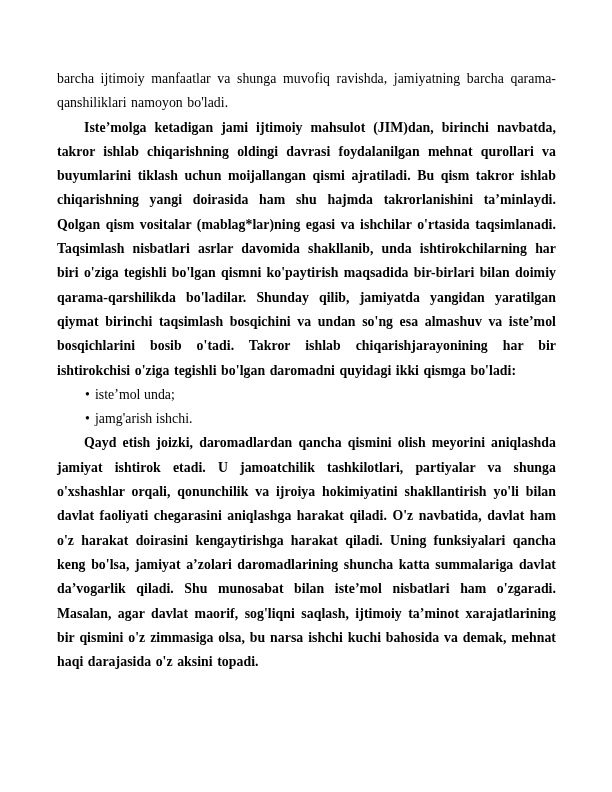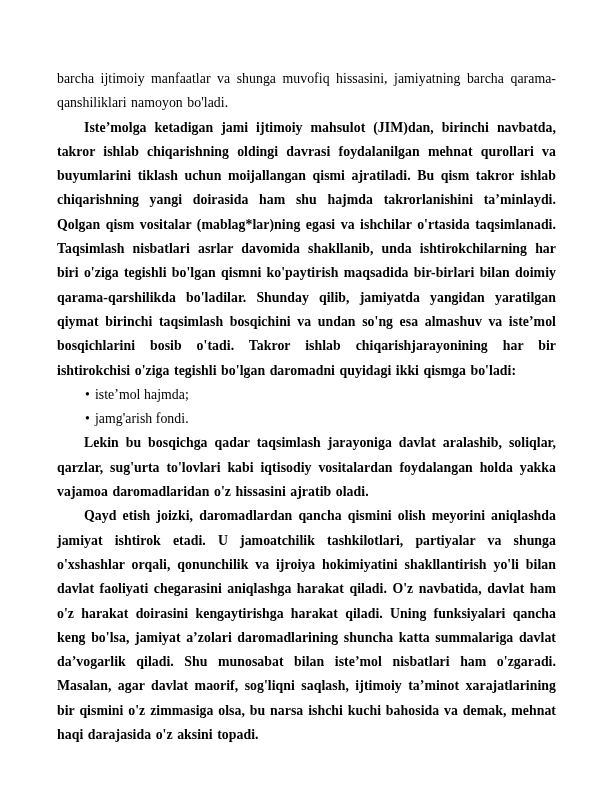--- a/index.html
+++ b/index.html
@@ -49,27 +49,26 @@
     display: inline-block;
     margin-right: 5px;
   }
 </style>
 </head>
 <body>
 
 <div class="page">
   <div class="content">
 
-    <p class="para">barcha ijtimoiy manfaatlar va shunga muvofiq hissasini, jamiyatning barcha qarama-qanshiliklari namoyon bo'ladi.</p>
+    <p class="para">barcha ijtimoiy manfaatlar va shunga muvofiq ravishda, jamiyatning barcha qarama-qanshiliklari namoyon bo'ladi.</p>
 
     <p class="para indent">Iste’molga ketadigan jami ijtimoiy mahsulot (JIM)dan, birinchi navbatda, takror ishlab chiqarishning oldingi davrasi foydalanilgan mehnat qurollari va buyumlarini tiklash uchun moijallangan qismi ajratiladi. Bu qism takror ishlab chiqarishning yangi doirasida ham shu hajmda takrorlanishini ta’minlaydi. Qolgan qism vositalar (mablag*lar)ning egasi va ishchilar o'rtasida taqsimlanadi. Taqsimlash nisbatlari asrlar davomida shakllanib, unda ishtirokchilarning har biri o'ziga tegishli bo'lgan qismni ko'paytirish maqsadida bir-birlari bilan doimiy qarama-qarshilikda bo'ladilar. Shunday qilib, jamiyatda yangidan yaratilgan qiymat birinchi taqsimlash bosqichini va undan so'ng esa almashuv va iste’mol bosqichlarini bosib o'tadi. Takror ishlab chiqarishjarayonining har bir ishtirokchisi o'ziga tegishli bo'lgan daromadni quyidagi ikki qismga bo'ladi:</p>
 
     <div class="bullet-list">
-      <p class="bullet-line"><span class="bullet">•</span><span>iste’mol hajmda;</span></p>
-      <p class="bullet-line"><span class="bullet">•</span><span>jamg'arish fondi.</span></p>
+      <p class="bullet-line"><span class="bullet">•</span><span>iste’mol unda;</span></p>
+      <p class="bullet-line"><span class="bullet">•</span><span>jamg'arish ishchi.</span></p>
     </div>
 
-    <p class="para indent">Lekin bu bosqichga qadar taqsimlash jarayoniga davlat aralashib, soliqlar, qarzlar, sug'urta to'lovlari kabi iqtisodiy vositalardan foydalangan holda yakka vajamoa daromadlaridan o'z hissasini ajratib oladi.</p>
 
     <p class="para indent">Qayd etish joizki, daromadlardan qancha qismini olish meyorini aniqlashda jamiyat ishtirok etadi. U jamoatchilik tashkilotlari, partiyalar va shunga o'xshashlar orqali, qonunchilik va ijroiya hokimiyatini shakllantirish yo'li bilan davlat faoliyati chegarasini aniqlashga harakat qiladi. O'z navbatida, davlat ham o'z harakat doirasini kengaytirishga harakat qiladi. Uning funksiyalari qancha keng bo'lsa, jamiyat a’zolari daromadlarining shuncha katta summalariga davlat da’vogarlik qiladi. Shu munosabat bilan iste’mol nisbatlari ham o'zgaradi. Masalan, agar davlat maorif, sog'liqni saqlash, ijtimoiy ta’minot xarajatlarining bir qismini o'z zimmasiga olsa, bu narsa ishchi kuchi bahosida va demak, mehnat haqi darajasida o'z aksini topadi.</p>
 
   </div>
 </div>
 
 </body></html>

